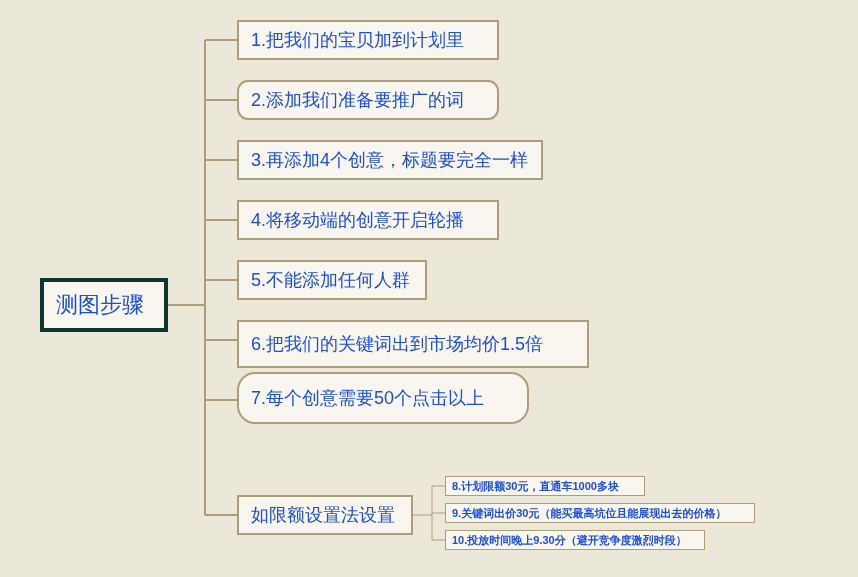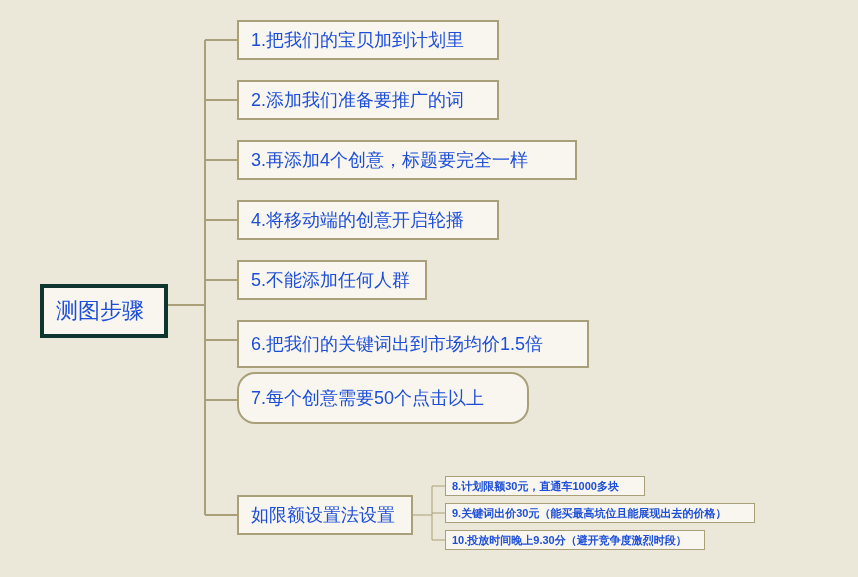--- a/index.html
+++ b/index.html
@@ -61,31 +61,31 @@
   <g stroke="#a9a07a" stroke-width="1" fill="none">
 
     <path d="M 413 515 L 432 515"></path>
     <path d="M 432 486 L 432 540"></path>
     <path d="M 432 486 L 445 486"></path>
     <path d="M 432 513 L 445 513"></path>
     <path d="M 432 540 L 445 540"></path>
   </g>
 </svg>
 
-<div class="node root" style="left:40px; top:278px; width:128px; height:54px;margin-top:6px;">
+<div class="node root" style="left:40px; top:278px; width:128px; height:54px;">
   <span>测图步骤</span>
 </div>
 
 <div class="node child" style="left:237px; top:20px; width:262px; height:40px;">
   <span>1.把我们的宝贝加到计划里</span>
 </div>
-<div class="node child" style="left:237px; top:80px; width:262px; height:40px;">
+<div class="node child" style="left:237px; top:80px; width:262px; height:40px;border-radius:11px;">
   <span>2.添加我们准备要推广的词</span>
 </div>
-<div class="node child" style="left:237px; top:140px; width:340px; height:40px;">
+<div class="node child" style="left:237px; top:140px; width:306px; height:40px;">
   <span>3.再添加4个创意，标题要完全一样</span>
 </div>
 <div class="node child" style="left:237px; top:200px; width:262px; height:40px;">
   <span>4.将移动端的创意开启轮播</span>
 </div>
 <div class="node child" style="left:237px; top:260px; width:190px; height:40px;">
   <span>5.不能添加任何人群</span>
 </div>
 <div class="node child" style="left:237px; top:320px; width:352px; height:48px;">
   <span>6.把我们的关键词出到市场均价1.5倍</span>

